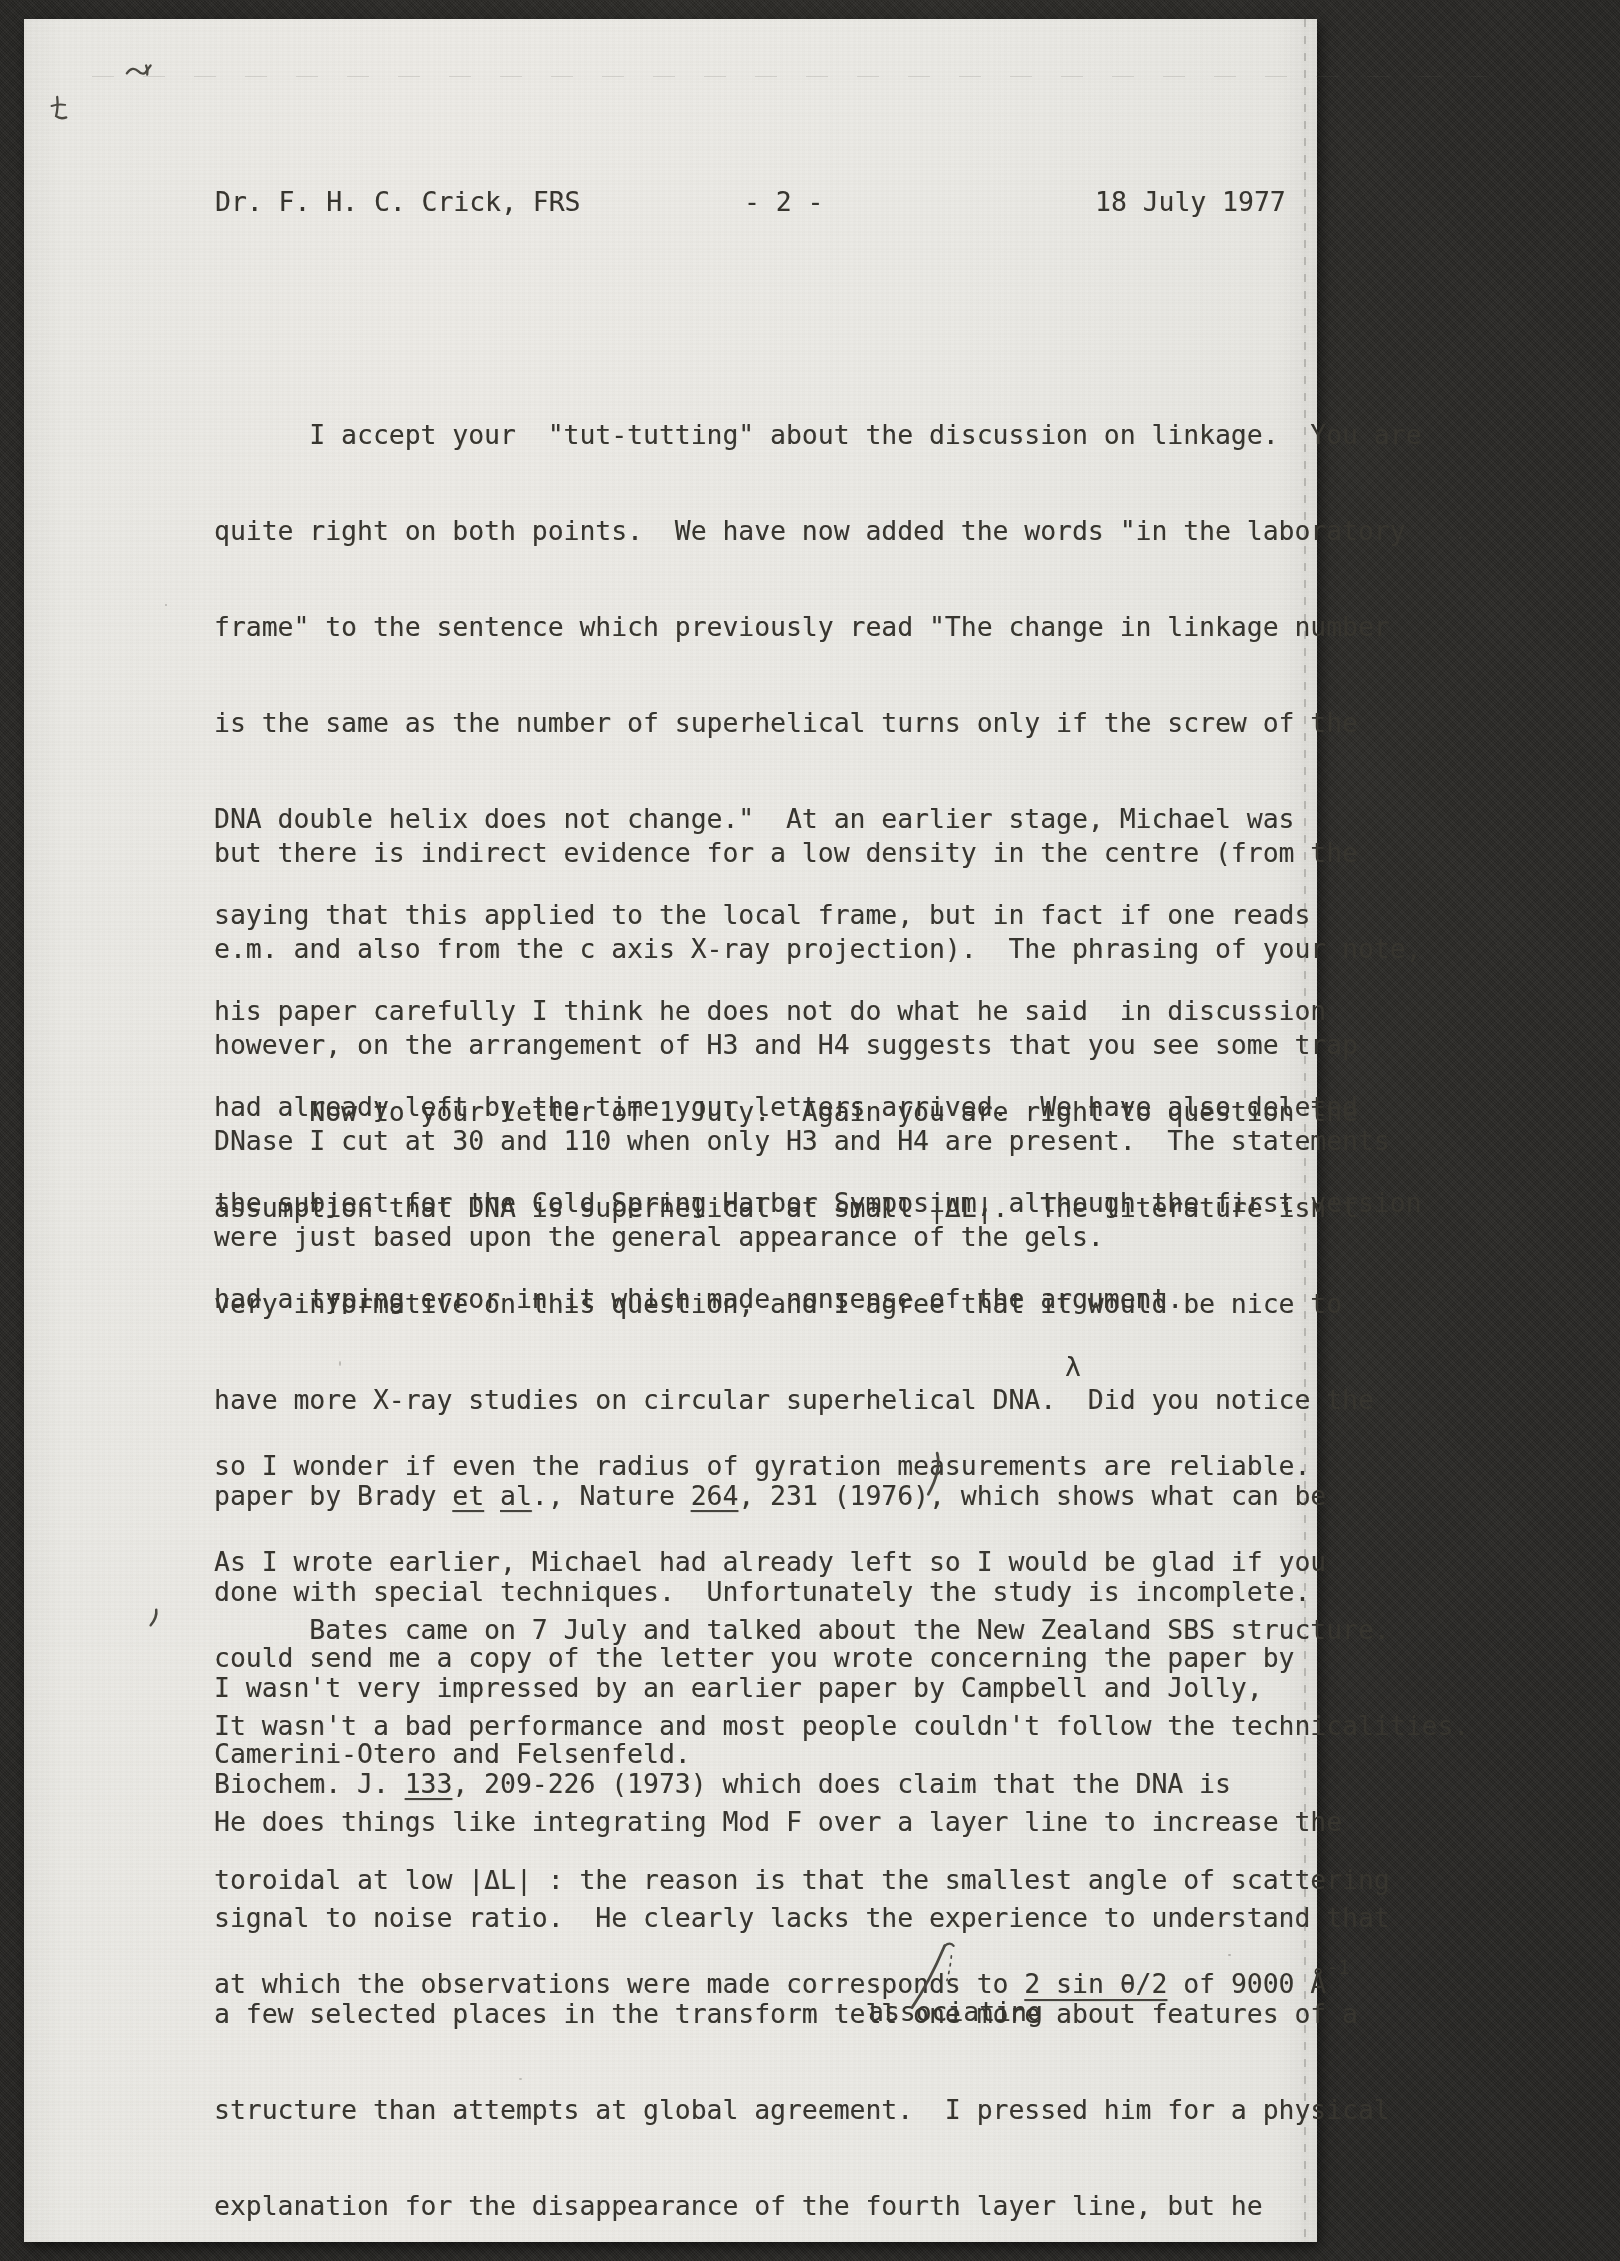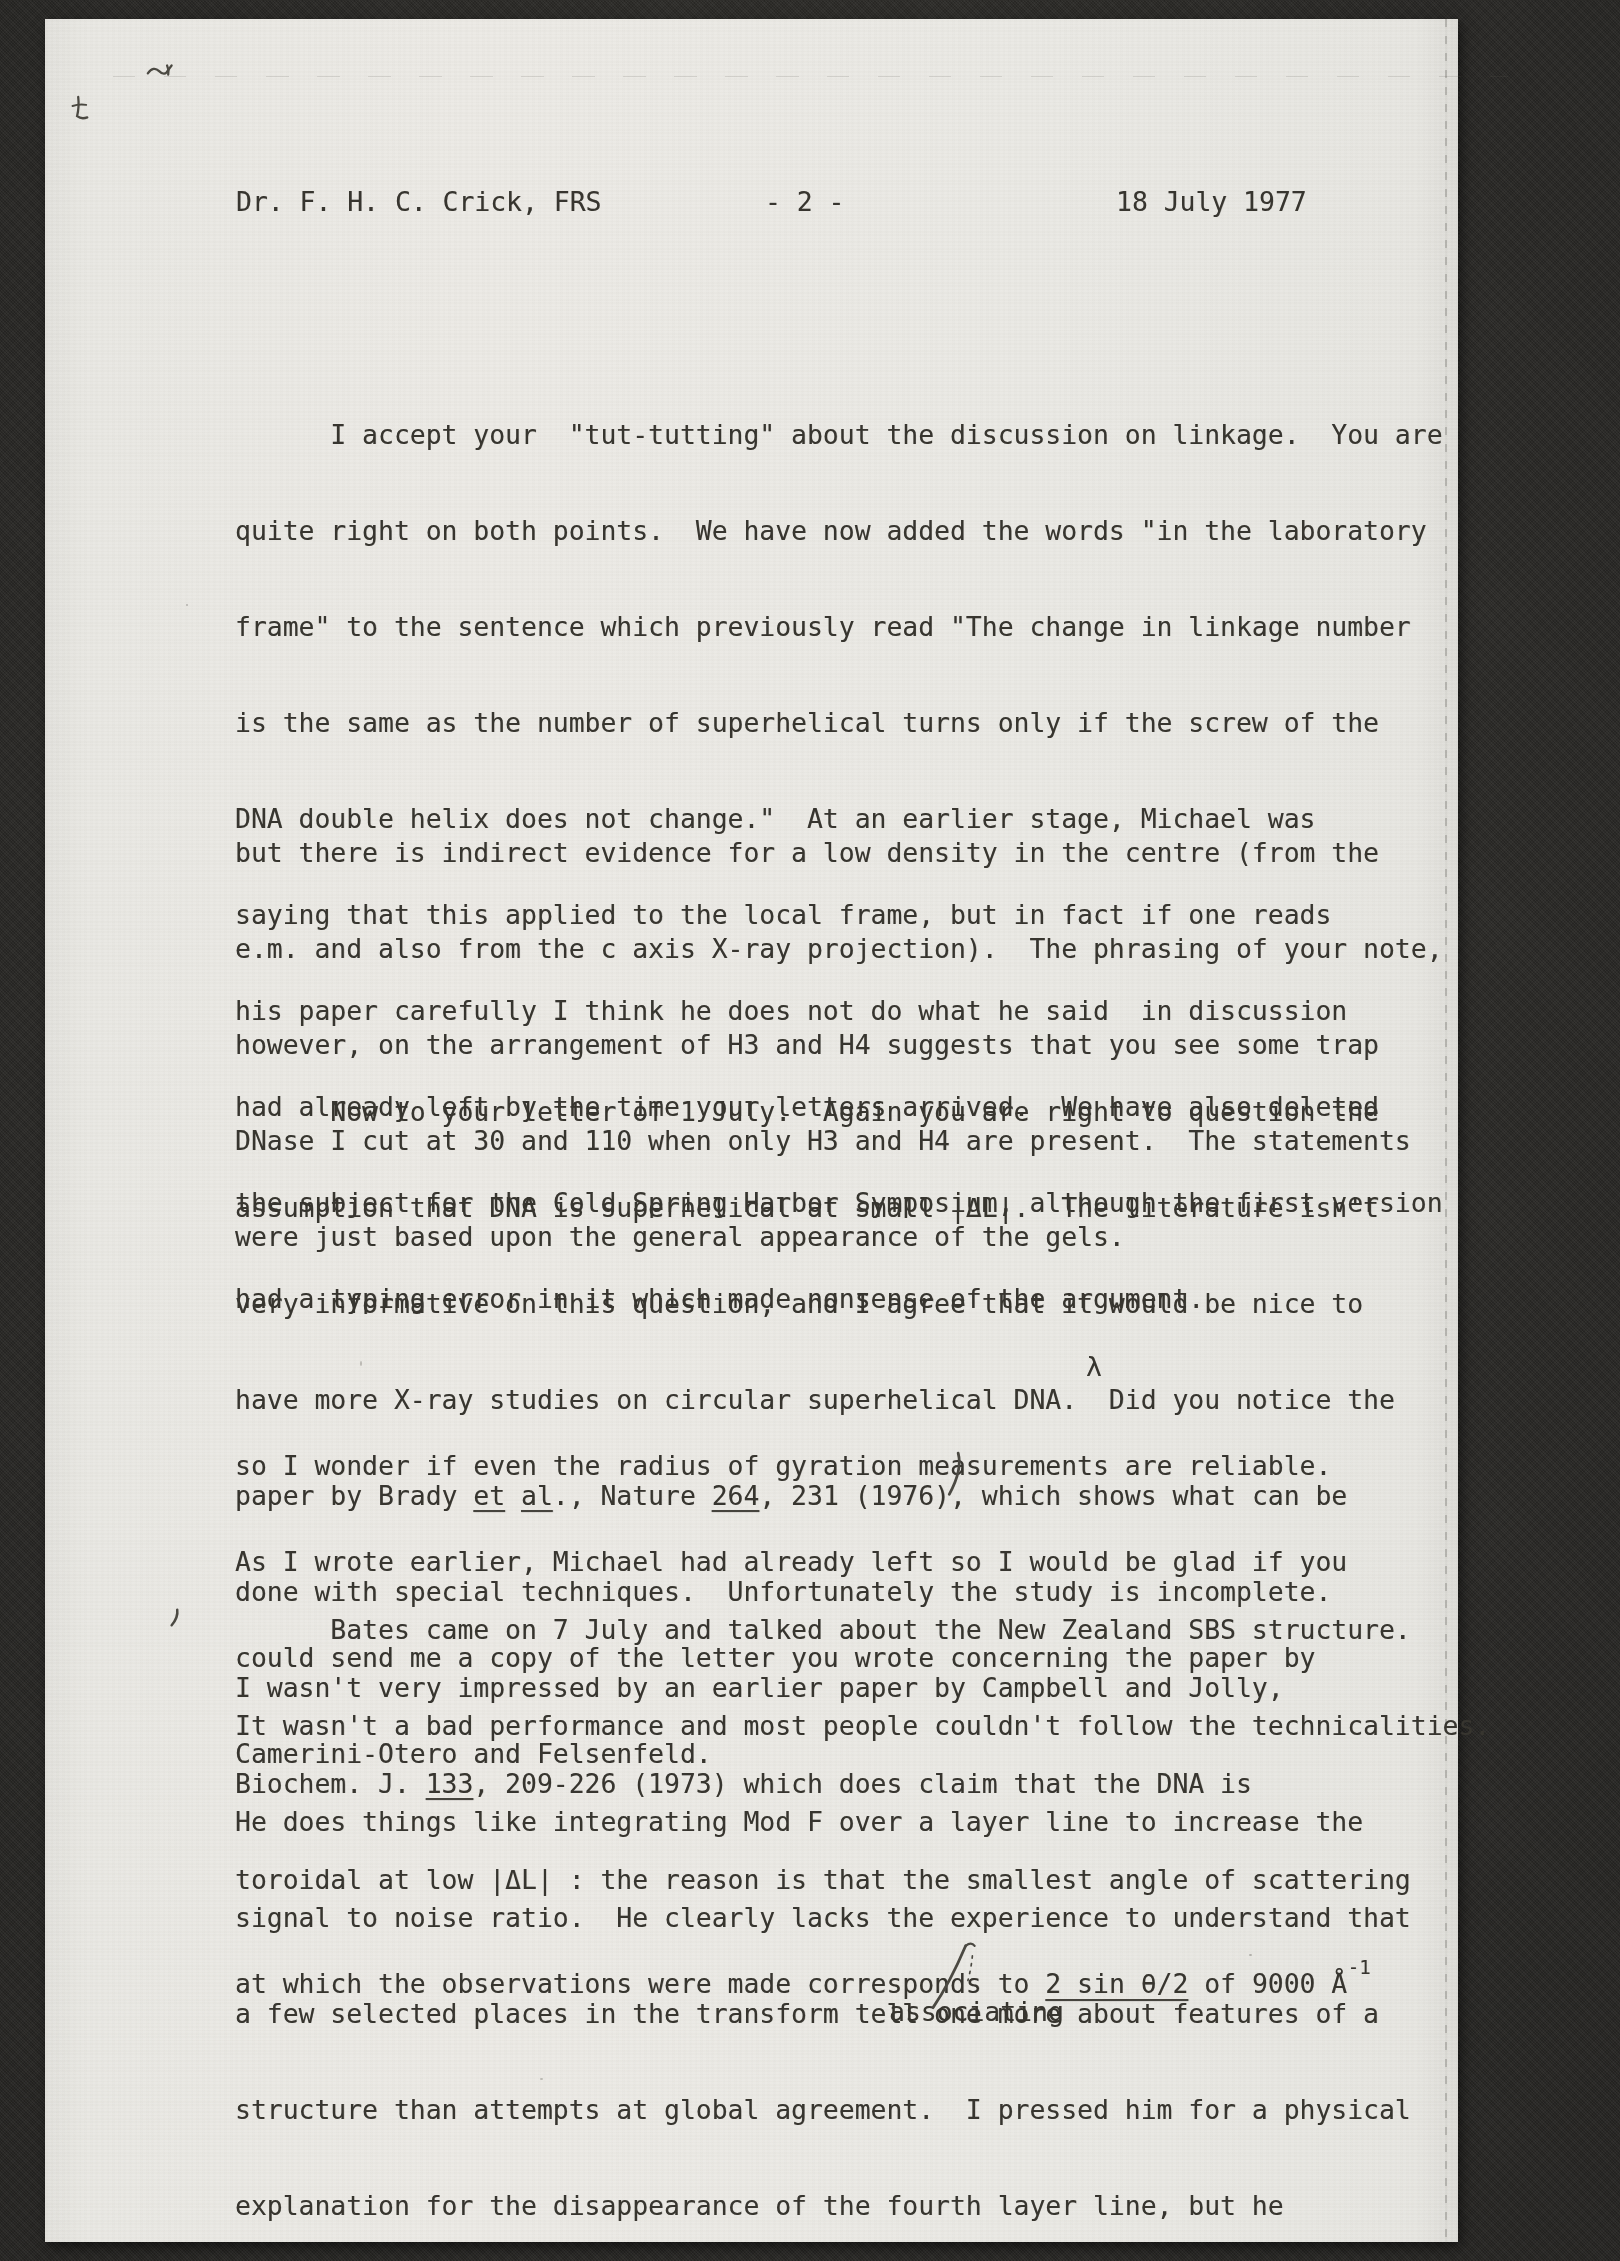--- a/index.html
+++ b/index.html
@@ -10,21 +10,21 @@
     font-family:"DejaVu Sans Mono", monospace;
   }
   
   .mount-texture{
     position:absolute;inset:0;
     background-image:
       repeating-linear-gradient(45deg, rgba(255,255,255,0.03) 0 1.1px, rgba(0,0,0,0.05) 1.1px 2.3px),
       repeating-linear-gradient(-45deg, rgba(255,255,255,0.02) 0 1.1px, rgba(0,0,0,0.04) 1.1px 2.3px);
   }
   .paper{
-    position:absolute;left:45px;top:19px;width:1413px;height:2223px;
+    position:absolute;left:24px;top:19px;width:1293px;height:2223px;
     background:
       linear-gradient(90deg, #e2e1dc 0%, #e9e8e3 3%, #eceae5 30%, #eae9e4 70%, #e7e6e1 97%, #dddcd7 100%),
       #eae9e4;
     box-shadow: 3.4px 4.5px 12.4px rgba(0,0,0,0.55);
   }
   .paper-grain{
     position:absolute;inset:0;
     background-image:
       repeating-linear-gradient(0deg, rgba(120,118,110,0.025) 0 1.7px, rgba(255,255,255,0.02) 1.7px 3.4px),
       repeating-linear-gradient(90deg, rgba(120,118,110,0.02) 0 2.8px, rgba(255,255,255,0.015) 2.8px 5.6px);

